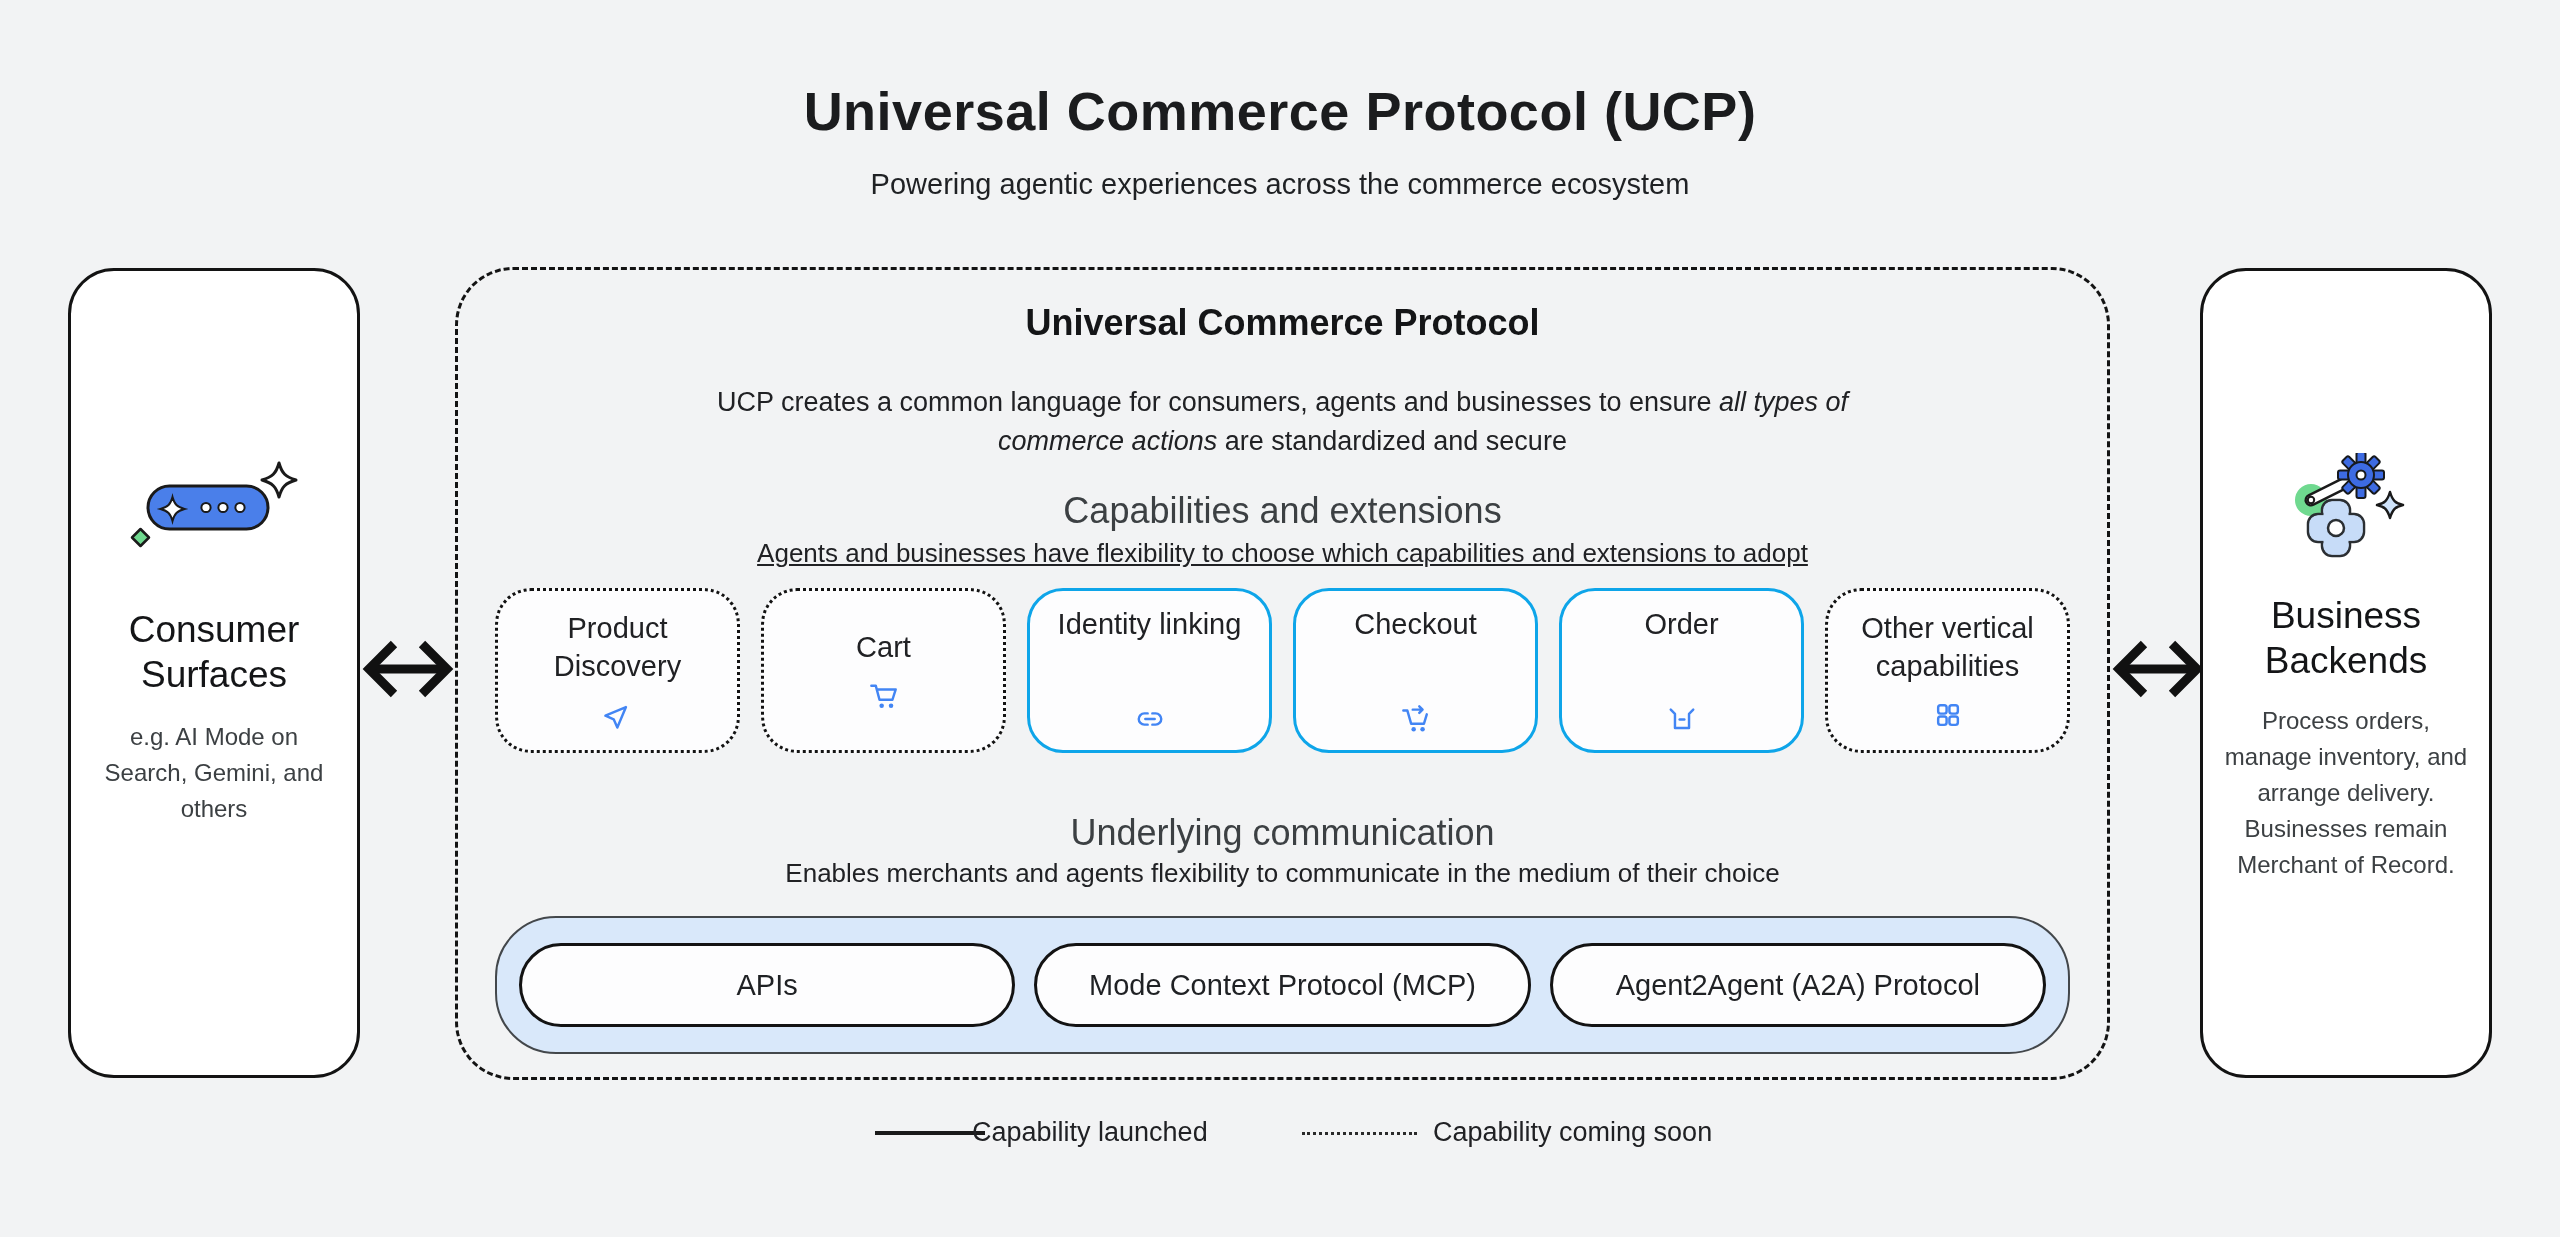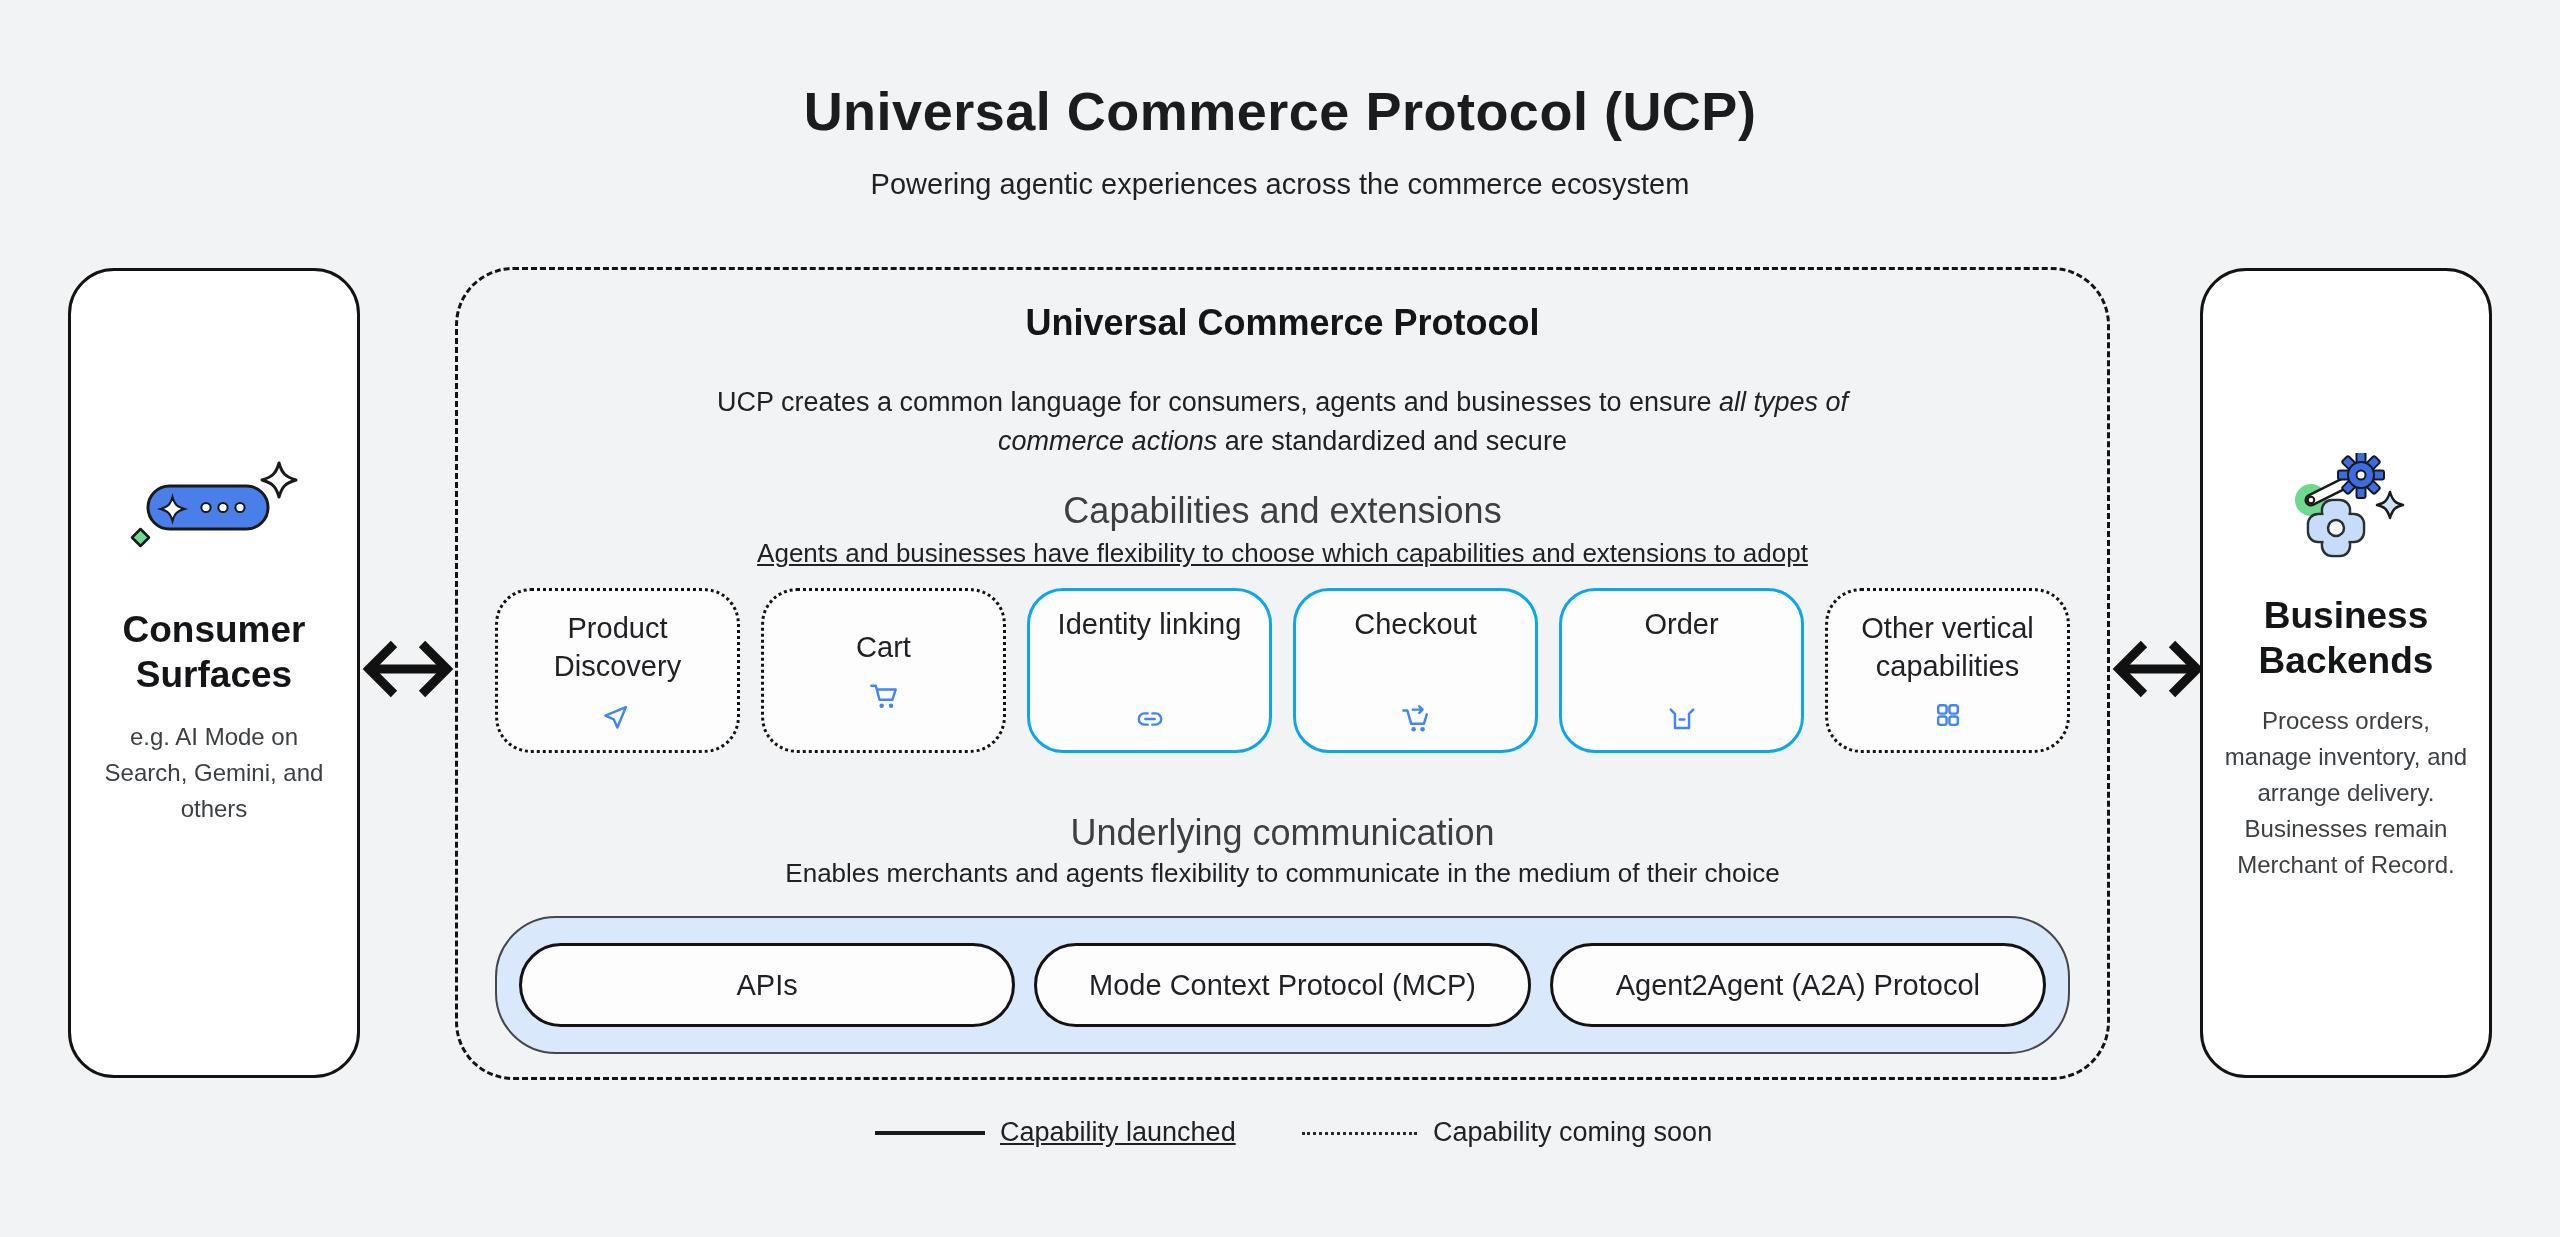--- a/index.html
+++ b/index.html
@@ -21,21 +21,21 @@
   .side-panel{
     position:absolute;top:268px;width:292px;height:810px;
     background:#ffffff;border:3px solid #131313;border-radius:46px;
     box-sizing:border-box;
   }
   .side-panel.left{left:68px;}
   .side-panel.right{left:2200px;}
   .side-icon{position:absolute;left:50%;transform:translateX(-50%);}
   .side-heading{
     position:absolute;left:0;width:100%;text-align:center;
-    font-size:37px;font-weight:700;color:#141517;line-height:1.22;
+    font-size:37px;font-weight:400;color:#141517;line-height:1.22;
   }
   .side-sub{
     position:absolute;left:50%;transform:translateX(-50%);width:238px;text-align:center;
     font-size:24px;color:#3c4043;line-height:1.5;
   }
   
   .connector{position:absolute;top:632px;width:92px;height:74px;}
   .connector.left{left:362px;}
   .connector.right{left:2112px;}
   
@@ -89,21 +89,21 @@
   .comm-pill{
     flex:1;height:84px;box-sizing:border-box;background:#fdfdfe;
     border:3px solid #131313;border-radius:42px;
     display:flex;align-items:center;justify-content:center;
     font-size:29px;color:#1f2124;
   }
   
   .legend-line-solid{position:absolute;left:875px;top:1131px;width:110px;height:0;border-top:4px solid #1a1a1a;}
   .legend-line-dotted{position:absolute;left:1302px;top:1132px;width:115px;height:0;border-top:3px dotted #2a2a2a;}
   .legend-label{position:absolute;top:1117px;font-size:27px;color:#202124;}
-  .legend-label.launched{left:1000px;text-decoration:underline;}
+  .legend-label.launched{left:972px;}
   .legend-label.coming{left:1433px;}
 </style>
 </head>
 <body>
 
 <div class="canvas">
 
   <div class="page-title">Universal Commerce Protocol (UCP)</div>
   <div class="page-subtitle">Powering agentic experiences across the commerce ecosystem</div>
 

